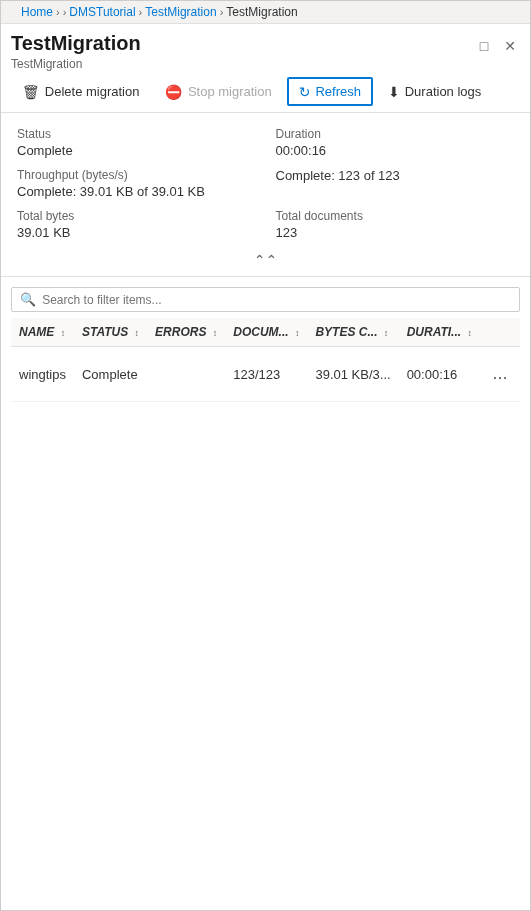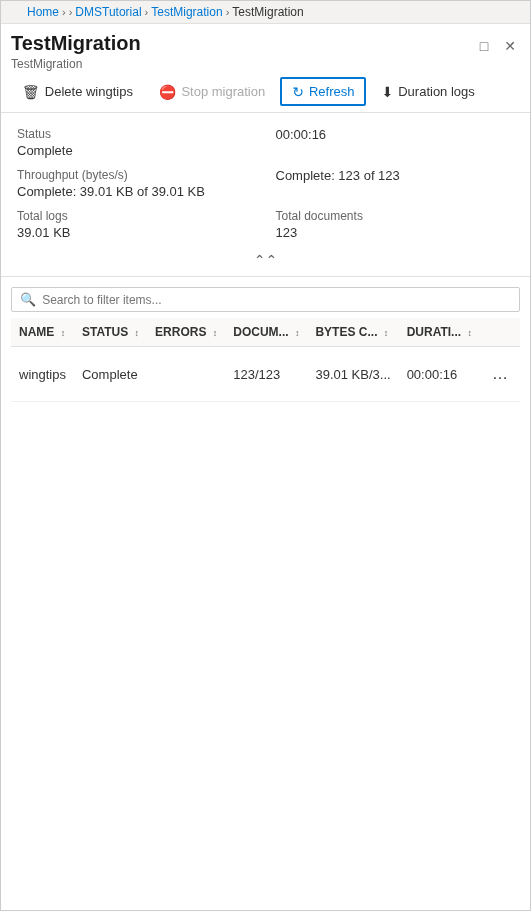--- a/index.html
+++ b/index.html
@@ -9,21 +9,21 @@
       background: #fff;
       width: 531px;
       min-height: 911px;
       border: 1px solid #ccc;
       color: #333;
     }
 
     
     .breadcrumb {
       background: #f3f2f1;
-      padding: 4px 26px;
+      padding: 4px 20px;
       font-size: 12px;
       display: flex;
       align-items: center;
       flex-wrap: wrap;
       gap: 3px;
       border-bottom: 1px solid #e0e0e0;
     }
     .breadcrumb a {
       color: #0078d4;
       text-decoration: none;
@@ -170,20 +170,21 @@
 
     
     .data-table {
       width: 100%;
       border-collapse: collapse;
       font-size: 12px;
     }
     .data-table thead tr {
       border-bottom: 1px solid #e0e0e0;
       background: #faf9f8;
+      font-style: italic;
     }
     .data-table th {
       padding: 7px 8px;
       text-align: left;
       font-weight: 600;
       color: #333;
       font-size: 12px;
       white-space: nowrap;
     }
     .data-table th .sort-icon {
@@ -233,21 +234,21 @@
   </div>
   <div class="window-controls">
     <button class="window-btn">□</button>
     <button class="window-btn">✕</button>
   </div>
 </div>
 
 <div class="toolbar">
   <button class="toolbar-btn">
     <span class="btn-icon">🗑</span>
-    <span>Delete wingtips</span>
+    <span>Delete migration</span>
   </button>
   <button class="toolbar-btn disabled">
     <span class="btn-icon">⛔</span>
     <span>Stop migration</span>
   </button>
   <button class="toolbar-btn active">
     <span class="btn-icon">↻</span>
     <span>Refresh</span>
   </button>
   <button class="toolbar-btn">
@@ -256,31 +257,32 @@
   </button>
 </div>
 
 <div class="stats-section">
   <div class="stats-grid">
     <div class="stat-item">
       <div class="stat-label">Status</div>
       <div class="stat-value">Complete</div>
     </div>
     <div class="stat-item">
+      <div class="stat-label">Duration</div>
       <div class="stat-value">00:00:16</div>
     </div>
     <div class="stat-item">
       <div class="stat-label">Throughput (bytes/s)</div>
       <div class="stat-value">Complete: 39.01 KB of 39.01 KB</div>
     </div>
     <div class="stat-item">
       <div class="stat-value">Complete: 123 of 123</div>
     </div>
     <div class="stat-item">
-      <div class="stat-label">Total logs</div>
+      <div class="stat-label">Total bytes</div>
       <div class="stat-value">39.01 KB</div>
     </div>
     <div class="stat-item">
       <div class="stat-label">Total documents</div>
       <div class="stat-value">123</div>
     </div>
   </div>
 </div>
 
 <div class="collapse-row">

